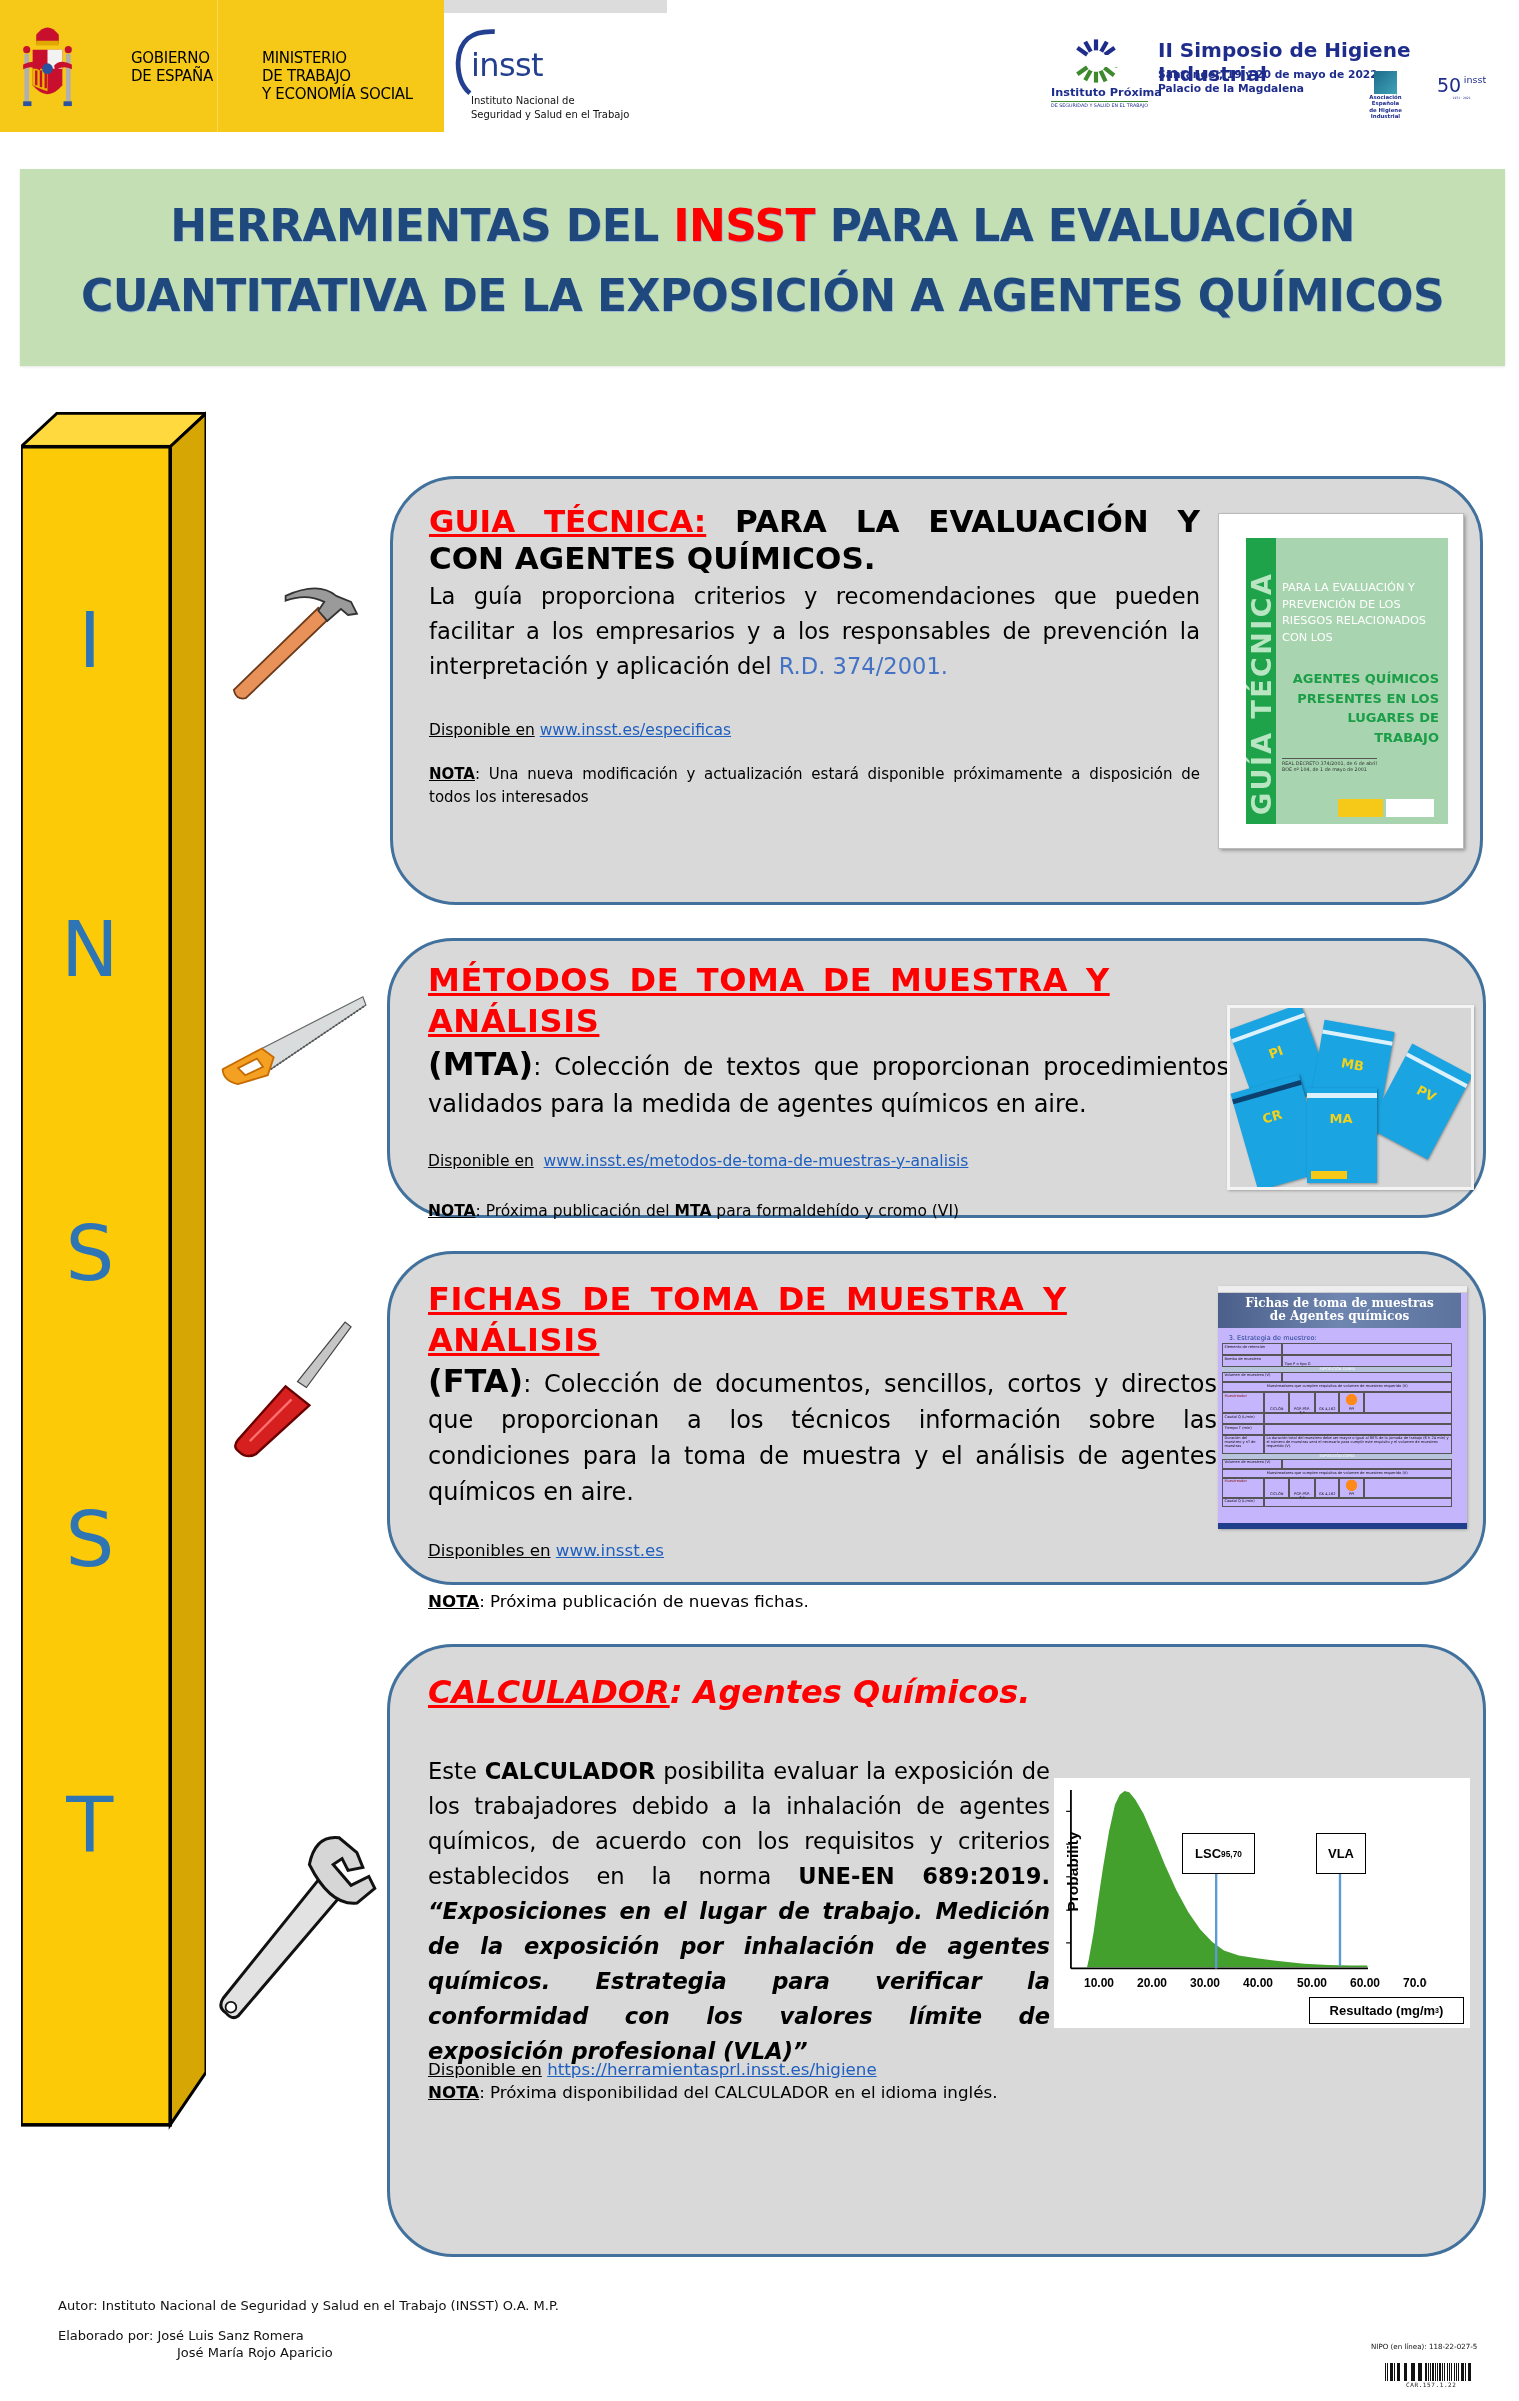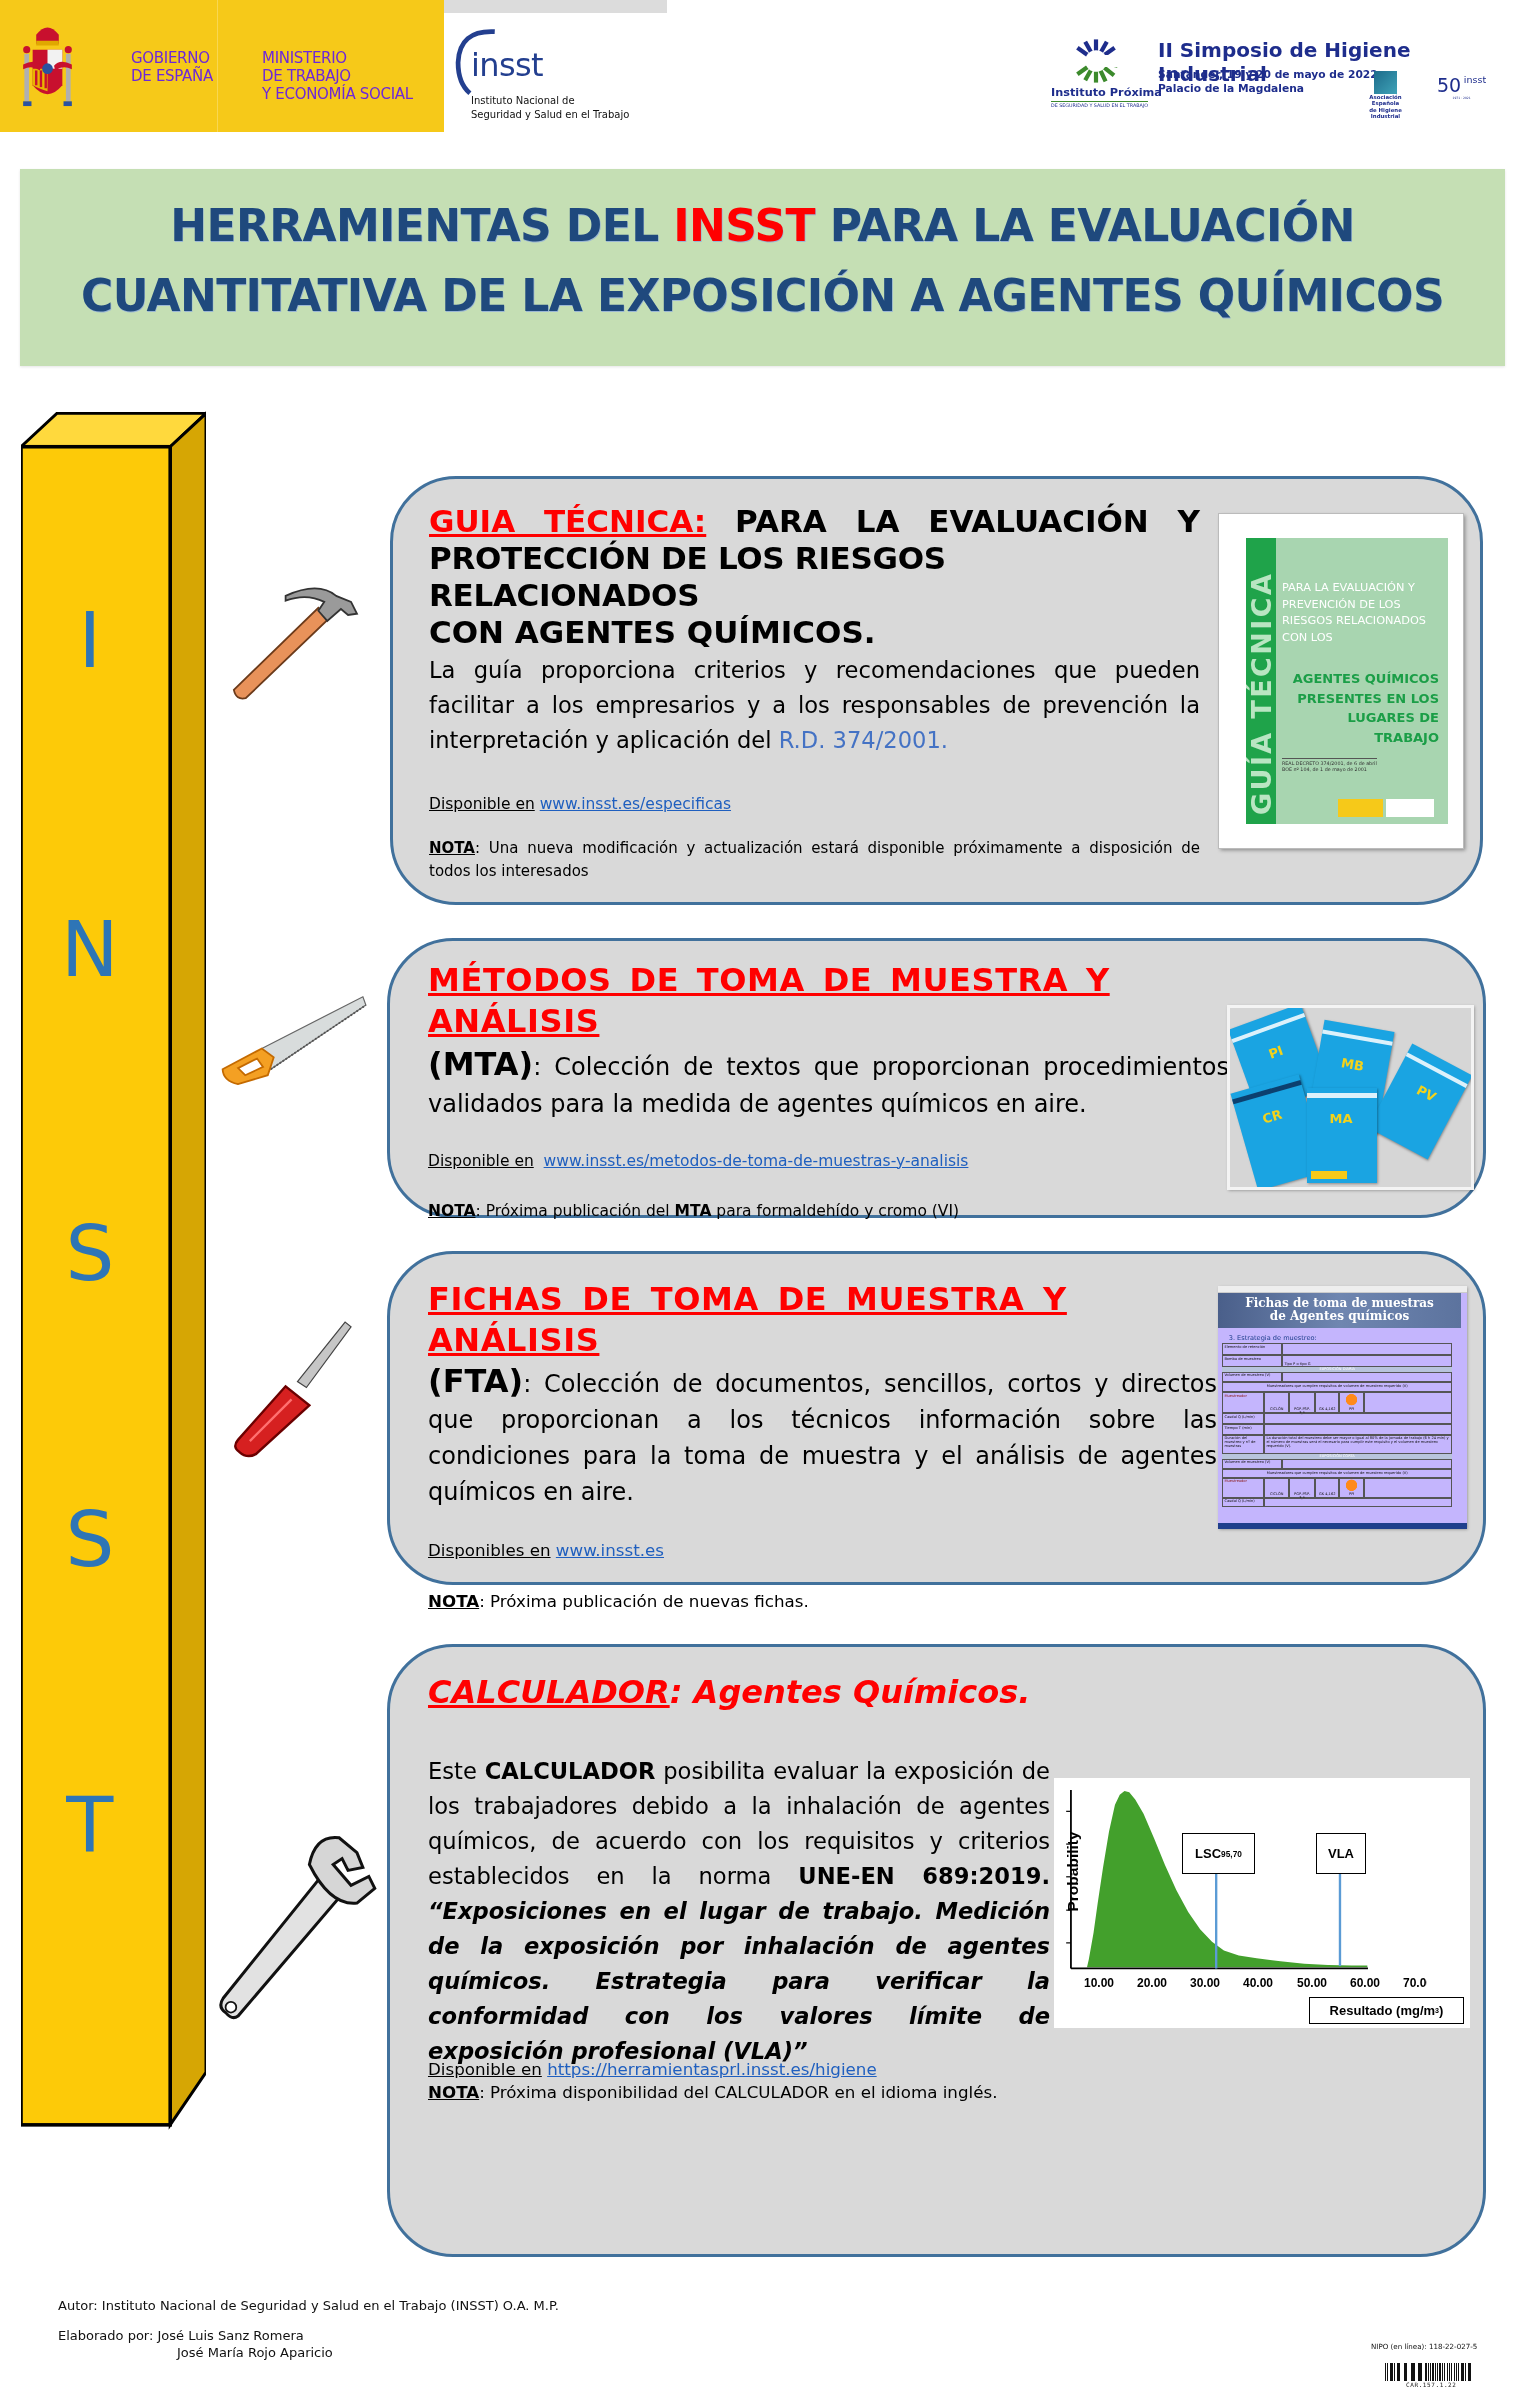--- a/index.html
+++ b/index.html
@@ -3,21 +3,21 @@
 <meta charset="utf-8">
 <style>
   html, body { margin:0; padding:0; }
   body { width:1519px; height:2401px; background:#ffffff; position:relative; overflow:hidden; font-family:"Liberation Sans", sans-serif; color:#000; }
   .abs { position:absolute; }
 
   
   .gov-band { left:0; top:0; width:444px; height:132px; background:#f6c919; }
   .gov-divider { left:217px; top:0; width:1.2px; height:132px; background:#f8d752; }
   .crest { left:22.6px; top:16.7px; width:49px; height:95px; }
-  .gov-text { font-family:"DejaVu Sans", sans-serif; font-size:15px; line-height:18px; color:#6d28d9; letter-spacing:-0.3px; }
+  .gov-text { font-family:"DejaVu Sans", sans-serif; font-size:15px; line-height:18px; color:#000000; letter-spacing:-0.3px; }
   .gov-grey-bar { left:444px; top:0; width:223px; height:13px; background:#dcdcdc; }
   .insst-sub { font-family:"DejaVu Sans", sans-serif; font-size:10px; line-height:13.7px; color:#111; }
   .sym-title { font-family:"DejaVu Sans", sans-serif; font-size:20px; font-weight:bold; color:#1e2d8c; }
   .sym-sub { font-family:"DejaVu Sans", sans-serif; font-size:10.7px; line-height:14.3px; font-weight:bold; color:#1e2d8c; }
   .small-logo-text { font-family:"DejaVu Sans", sans-serif; font-size:5.4px; color:#1e2d8c; font-weight:bold; line-height:6.6px; text-align:center; }
 
   
   .title-banner { left:20px; top:169px; width:1485px; height:197px; background:#c5dfb4; box-shadow:0 1.2px 2.4px rgba(0,0,0,0.1); }
   .title-line { width:100%; text-align:center; font-family:"DejaVu Sans", sans-serif; font-weight:bold; font-size:44px; color:#1f497d; letter-spacing:-0.6px; text-shadow:0.6px 0.6px 0 #9bb7d4; }
   .title-red { color:#ff0000; }
@@ -187,21 +187,20 @@
   <path d="M160 90 Q170 40 210 45 L240 70 L250 95 L225 100 L215 80 L200 90 L230 125 L260 110 L270 130 L240 155 Q195 160 160 90 Z" fill="#d6d6d6" stroke="#111" stroke-width="5"></path>
   <circle cx="28" cy="330" r="9" fill="#fff" stroke="#111" stroke-width="3"></circle>
 </svg>
 
 <div class="abs card" style="left:390px;top:476px;width:1093px;height:429px;"></div>
 <div class="abs" style="left:429px;top:503px;width:771px;">
   <div class="card-title" style="font-size:31px;line-height:37px;text-align:justify;text-align-last:justify;">
     <span class="u">GUIA TÉCNICA:</span>
     <span class="black">PARA LA EVALUACIÓN Y</span>
   </div>
-  <div class="card-title black" style="font-size:31px;line-height:37px;color:#000;letter-spacing:-0.3px;">PROTECCIÓN DE LOS RIESGOS RELACIONADOS</div>
   <div class="card-title black" style="font-size:31px;line-height:37px;color:#000;">CON AGENTES QUÍMICOS.</div>
   <div class="body-text" style="font-size:22.6px;line-height:35px;margin-top:2.4px;">
     <span>La guía proporciona criterios y recomendaciones que pueden facilitar a los empresarios y a los responsables de prevención la interpretación y aplicación del </span><span class="blue-ref">R.D. 374/2001.</span>
   </div>
   <div class="note" style="font-size:15.5px;margin-top:37px;">
     <span class="u">Disponible en</span>
     <a class="link">www.insst.es/especificas</a>
   </div>
   <div class="note" style="font-size:15px;line-height:22.6px;margin-top:24px;text-align:justify;">
     <b class="u">NOTA</b><span>: Una nueva modificación y actualización estará disponible próximamente a disposición de todos los interesados</span>

